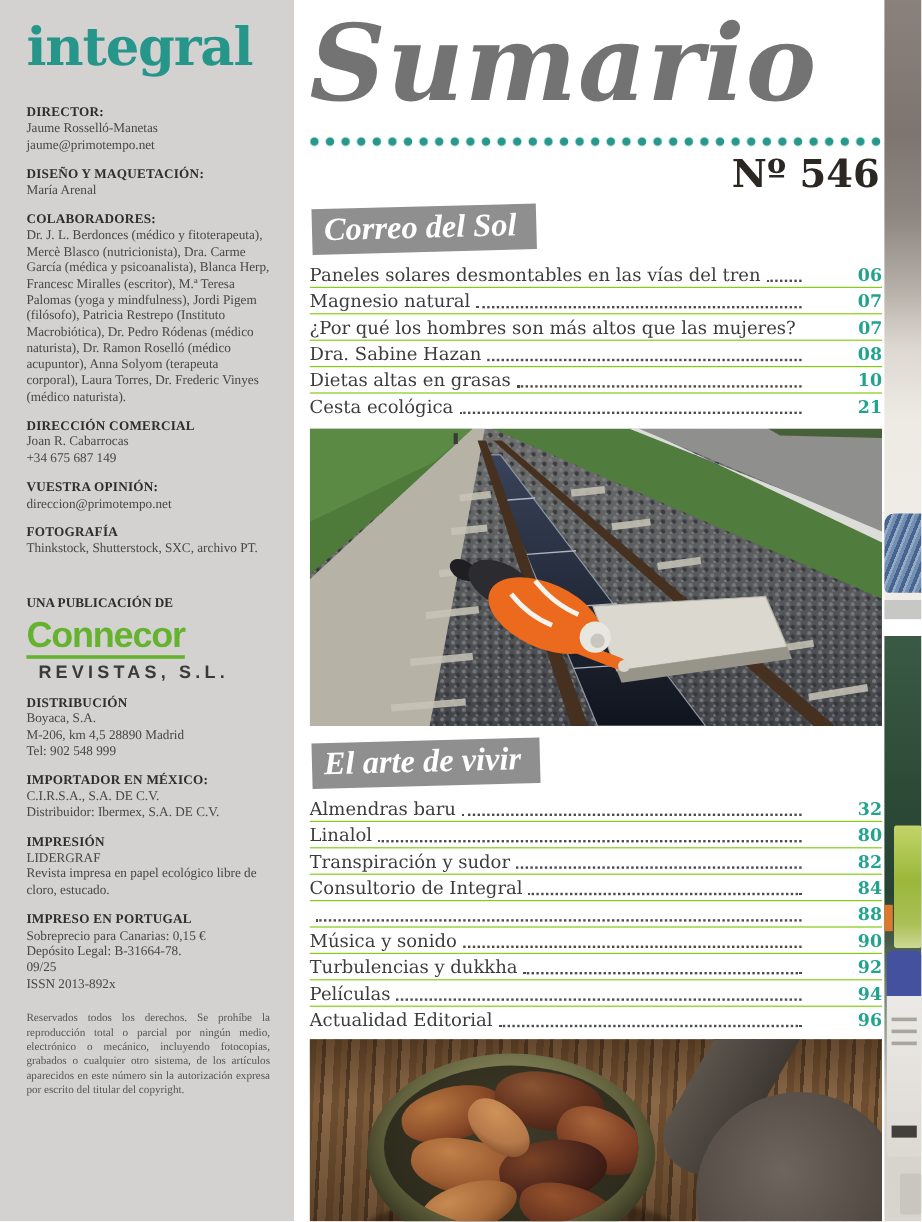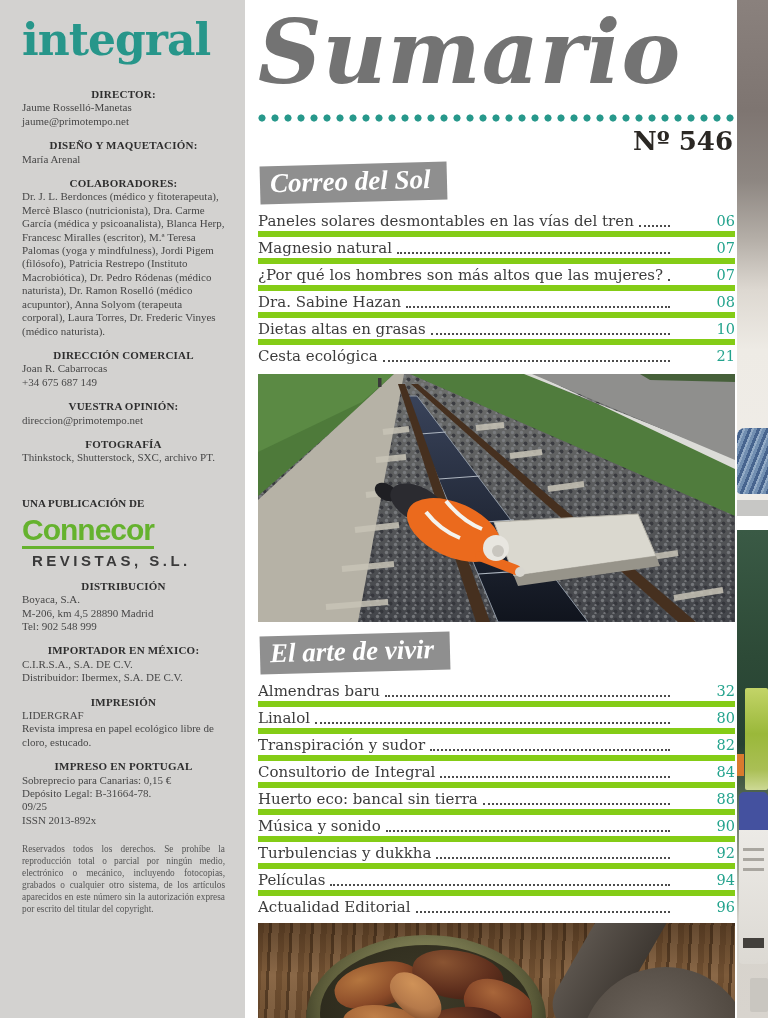--- a/index.html
+++ b/index.html
@@ -4,48 +4,48 @@
 <style>
   html,body{margin:0;padding:0;background:#ffffff;}
   #page{position:relative;width:768px;height:1018px;overflow:hidden;background:#ffffff;
         font-family:"Liberation Serif", serif;}
   
   .sidebar{position:absolute;left:0;top:0;width:245px;height:1018px;background:#d3d2d0;
            box-sizing:border-box;padding:14px 20px 0 22px;color:#3d3d3d;}
   .logo{font-family:"DejaVu Serif", serif;font-weight:bold;font-size:44px;line-height:48px;
         color:#27968a;letter-spacing:-1px;margin:2px 0 24px 0;}
   .credit{margin-top:11px;font-size:11px;line-height:13.4px;}
-  .credit-label{font-weight:bold;color:#2e2e2e;letter-spacing:.2px;text-align:center;}
+  .credit-label{font-weight:bold;color:#2e2e2e;letter-spacing:.2px;}
   .credit-lines{color:#474747;}
   .pub-intro{margin-top:32px;font-weight:bold;font-size:11px;color:#2e2e2e;}
   .connecor{display:inline-block;margin-top:6px;font-family:"Liberation Sans", sans-serif;
             font-weight:bold;font-size:30px;line-height:30px;letter-spacing:-1px;color:#65b22e;
             border-bottom:3px solid #65b22e;padding-bottom:1px;}
   .connecor-sub{font-family:"Liberation Sans", sans-serif;font-weight:bold;font-size:15px;
                 letter-spacing:3.5px;color:#3a3a3a;margin:3px 0 0 10px;}
   .legal{font-size:9.3px;line-height:12px;color:#555;text-align:justify;margin:16px 0 0 0;}
   
   .main{position:absolute;left:258px;top:0;width:477px;height:1018px;overflow:hidden;}
   .title{margin:0;font-family:"DejaVu Serif", serif;font-style:italic;font-weight:bold;
          font-size:88px;line-height:104px;color:#737373;letter-spacing:1px;}
   .dots{height:8px;margin:10px 0 2px 0;
         background:radial-gradient(circle at 4px 4px, #27988b 3.2px, rgba(0,0,0,0) 3.9px);
         background-size:13px 8px;background-repeat:repeat-x;}
-  .issue{text-align:right;font-family:"DejaVu Serif", serif;font-weight:bold;font-size:26px;
+  .issue{text-align:right;font-family:"DejaVu Serif", serif;font-weight:bold;font-size:32px;
          color:#2b2824;margin:4px 2px 6px 0;}
   .badge{display:inline-block;background:#8f8f8f;color:#ffffff;font-family:"Liberation Serif", serif;
          font-style:italic;font-weight:bold;font-size:27px;line-height:30px;
          padding:2px 16px 6px 10px;margin:2px 0 4px 2px;transform:rotate(-1.5deg);}
   .toc{margin-top:4px;}
-  .toc-row{display:flex;align-items:flex-end;height:21px;border-bottom:6px solid #84cc16;
+  .toc-row{display:flex;align-items:flex-end;height:21px;border-bottom:1px solid #84cc16;
            font-family:"DejaVu Serif", serif;}
   .toc-row:last-child{border-bottom:none;}
   .toc-title{font-size:15px;color:#3c3c3c;white-space:nowrap;line-height:19px;}
   .toc-leader{flex:1;margin:0 3px 4px 5px;border-bottom:2px dotted #4c4c4c;}
-  .toc-page{font-family:"DejaVu Serif", serif;font-weight:normal;font-size:14.5px;
+  .toc-page{font-family:"DejaVu Serif", serif;font-weight:bold;font-size:14.5px;
             color:#23a38d;line-height:19px;margin-left:44px;}
   .photo{position:relative;overflow:hidden;margin-top:8px;width:477px;}
   .photo svg{display:block;}
   #photo-rail{height:248px;}
   #photo-baru{height:200px;margin-top:6px;background:
       linear-gradient(180deg, rgba(35,20,8,.38), rgba(0,0,0,0) 26%, rgba(28,16,6,.42) 96%),
       repeating-linear-gradient(93deg,#6e4e30 0 6px,#7d5b3a 6px 11px,#573d25 11px 14px,#8a6847 14px 21px);}
   
   .spoon-handle{position:absolute;left:332px;top:-88px;width:62px;height:210px;border-radius:30px;
       background:linear-gradient(90deg,#5b544d,#3f3933);transform:rotate(30deg);}
@@ -317,21 +317,20 @@
     <span class="toc-page">82</span>
   </div>
 
   <div class="toc-row">
     <span class="toc-title">Consultorio de Integral</span>
     <span class="toc-leader"></span>
     <span class="toc-page">84</span>
   </div>
 
   <div class="toc-row">
-    <span class="toc-title">Huerto eco: bancal sin tierra</span>
     <span class="toc-leader"></span>
     <span class="toc-page">88</span>
   </div>
 
   <div class="toc-row">
     <span class="toc-title">Música y sonido</span>
     <span class="toc-leader"></span>
     <span class="toc-page">90</span>
   </div>
 

